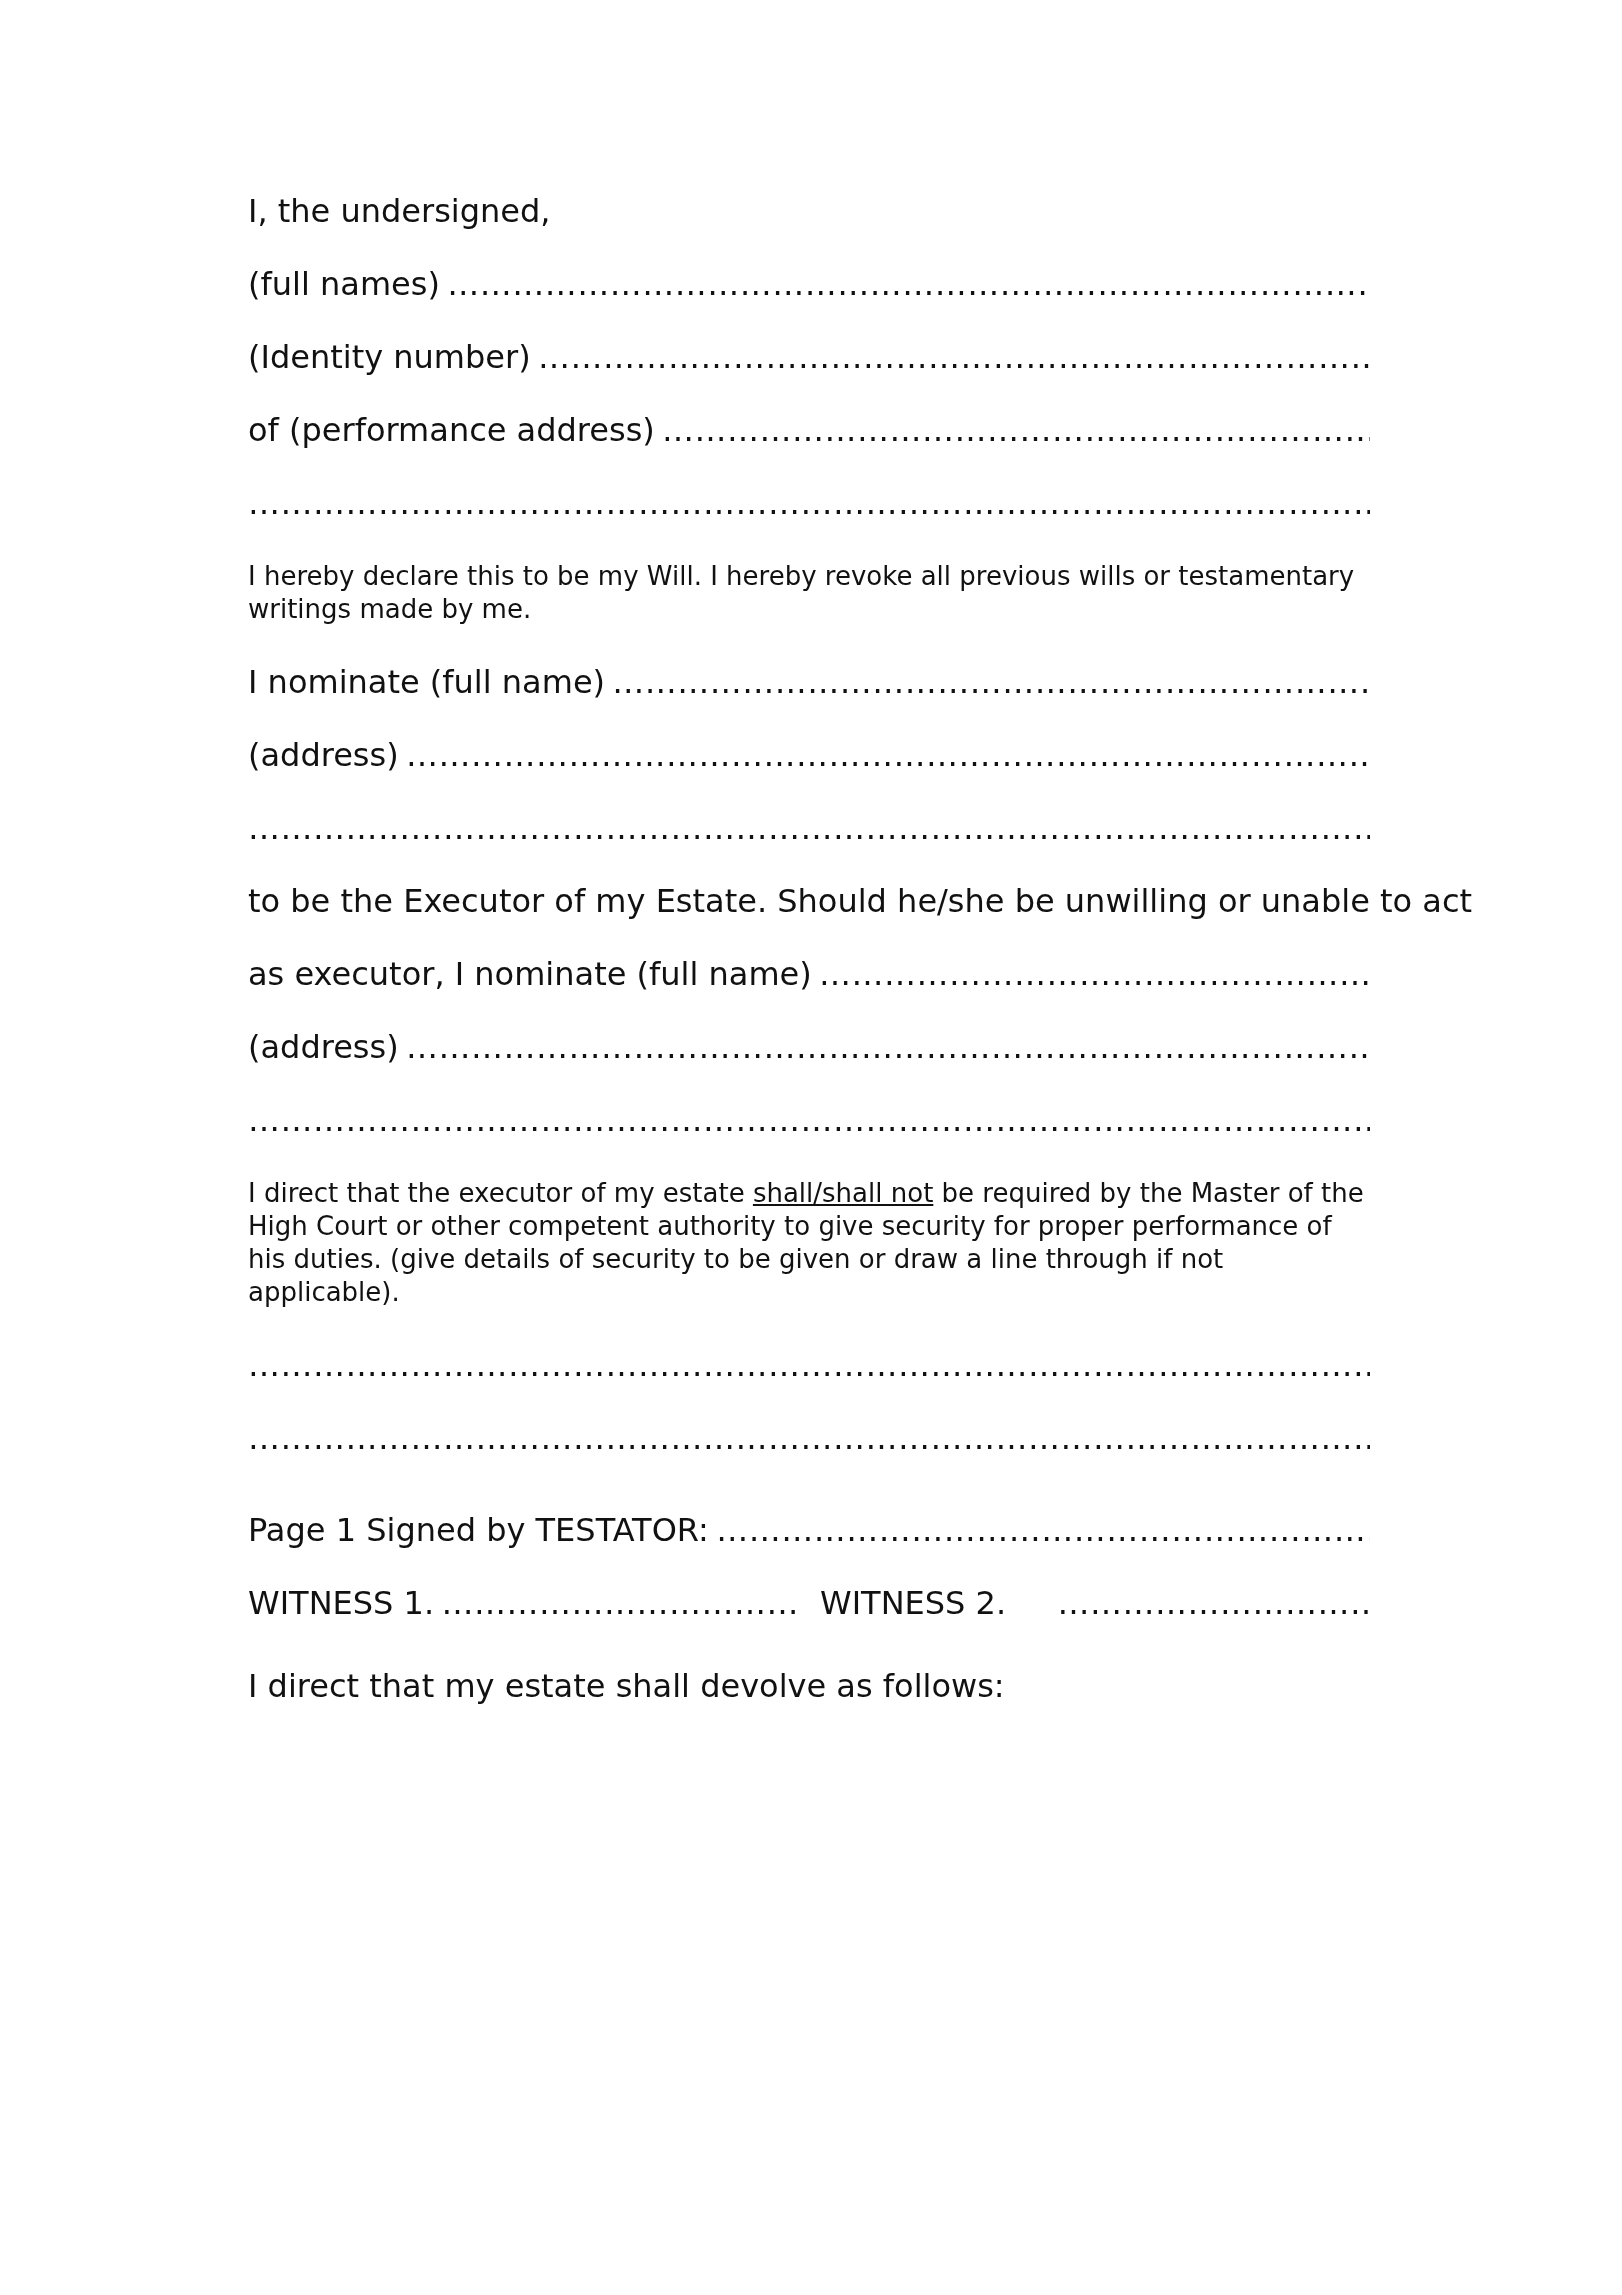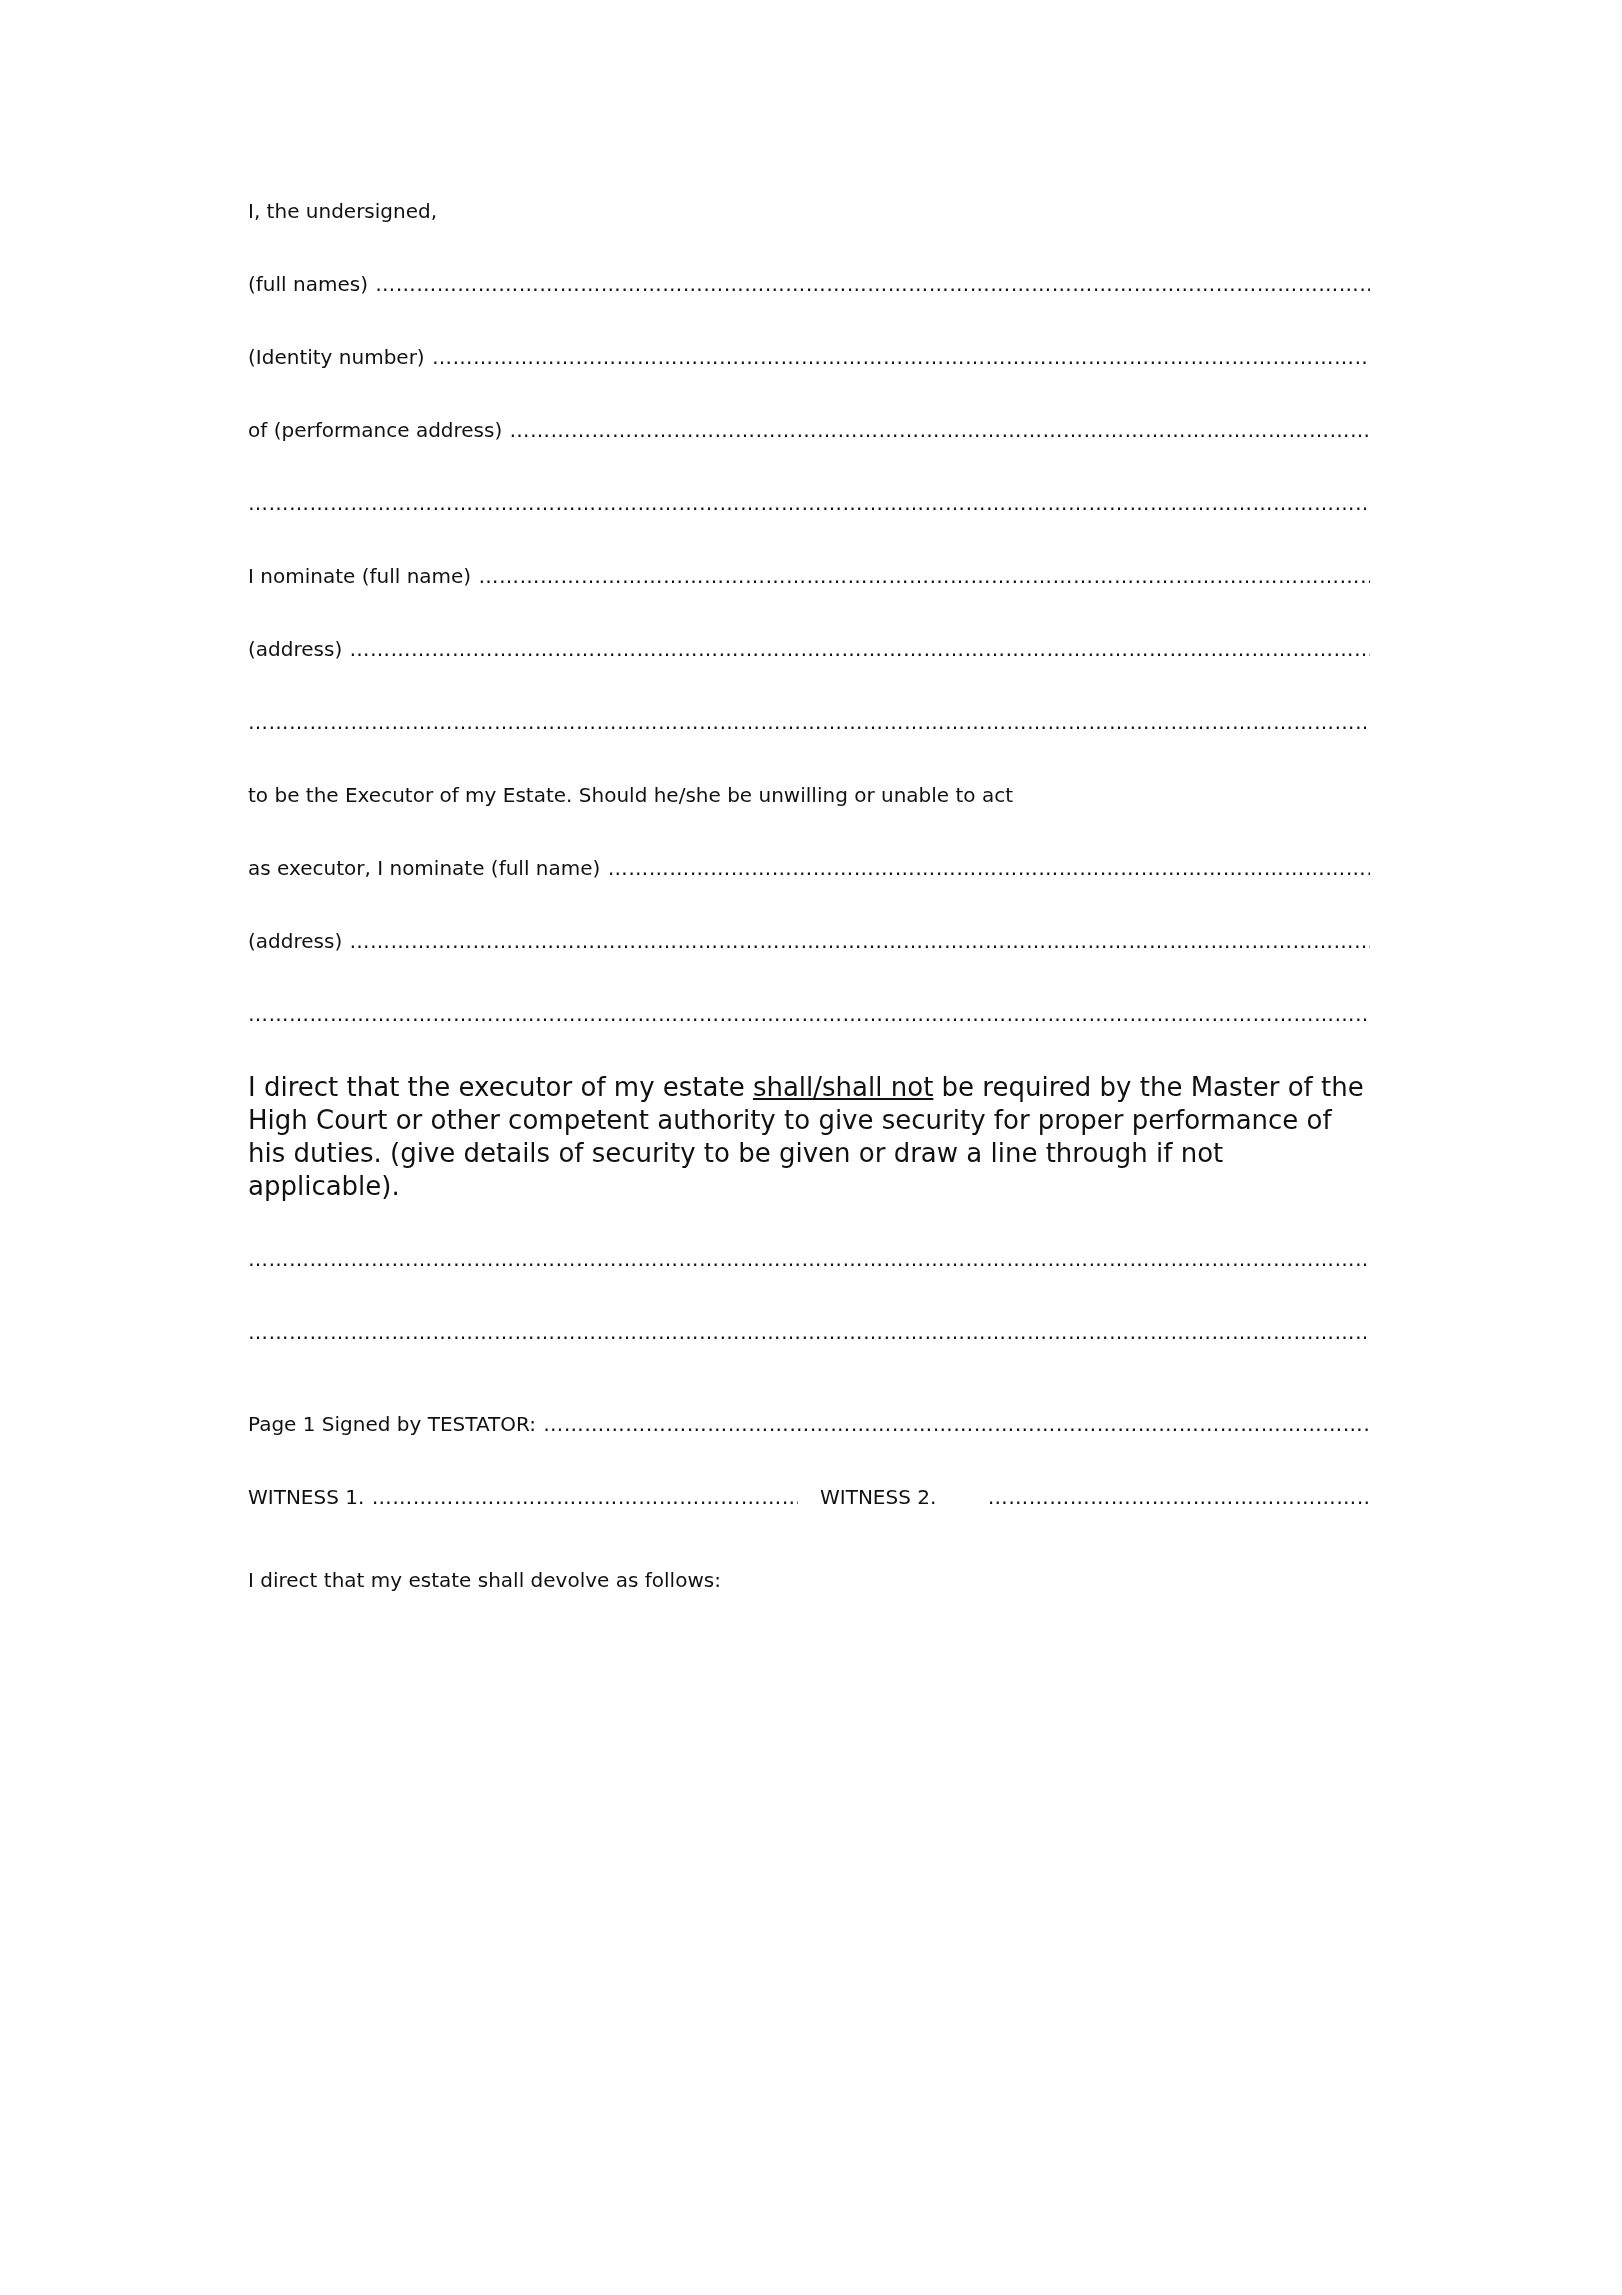--- a/index.html
+++ b/index.html
@@ -23,21 +23,21 @@
     font-weight: 500;
     font-size: 61px;
     line-height: 1.2;
     letter-spacing: 0.9px;
     color: #000000;
   }
   .content { margin-top: 195px; }
   .line {
     display: flex;
     align-items: baseline;
-    font-size: 20px;
+    font-size: 32px;
     line-height: 33px;
     margin: 0 0 40px 0;
     white-space: nowrap;
   }
   .label { flex: 0 0 auto; }
   .leader {
     flex: 1 1 auto;
     overflow: hidden;
     white-space: nowrap;
     margin-left: 7.3px;
@@ -81,20 +81,23 @@
 
     <div class="line">
       <span class="label">of (performance address)</span>
       <span class="leader">……………………………………………………………………………………………………………………………………………………………………………………………………………………………………………………………………………………………………………………………………………………………………………………</span>
     </div>
 
     <div class="line">
       <span class="leader no-gap">……………………………………………………………………………………………………………………………………………………………………………………………………………………………………………………………………………………………………………………………………………………………………………………</span>
     </div>
 
+    <p class="para">
+      <span>I hereby declare this to be my Will.  I hereby revoke all previous wills or testamentary writings made by me.</span>
+    </p>
 
     <div class="line">
       <span class="label">I nominate (full name)</span>
       <span class="leader">……………………………………………………………………………………………………………………………………………………………………………………………………………………………………………………………………………………………………………………………………………………………………………………</span>
     </div>
 
     <div class="line">
       <span class="label">(address)</span>
       <span class="leader">……………………………………………………………………………………………………………………………………………………………………………………………………………………………………………………………………………………………………………………………………………………………………………………</span>
     </div>

